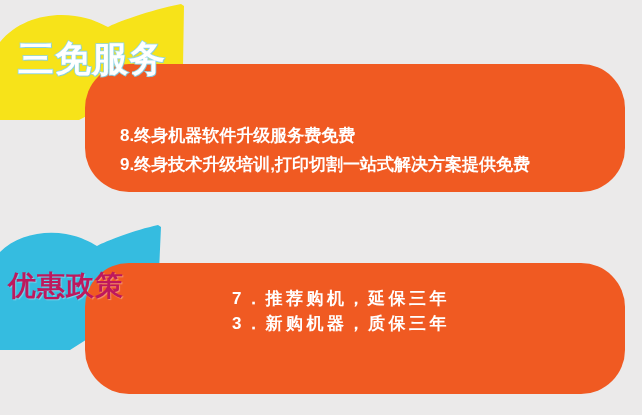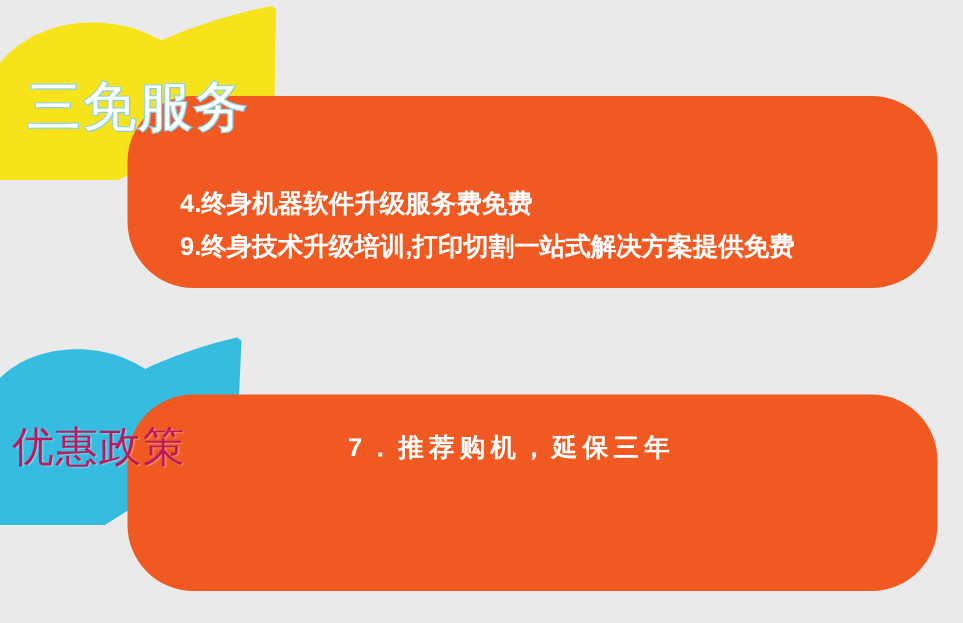--- a/index.html
+++ b/index.html
@@ -54,26 +54,25 @@
   #panel-policy {
     left: 85px;
     top: 53px;
     width: 540px;
     height: 131px;
   }
 
   
   .banner-title {
     position: absolute;
-    font-weight: normal;
+    font-weight: bold;
     white-space: nowrap;
     letter-spacing: 1px;
     z-index: 6;
     line-height: 1;
-    margin-top: 12px;
   }
   #title-service {
     left: 18px;
     top: 41px;
     font-size: 36px;
     color: #ffffff;
     -webkit-text-stroke: 1.6px #8fd6e8;
     paint-order: stroke fill;
     text-shadow:
       0 0 1px #9fdcec,
@@ -121,34 +120,35 @@
     <svg class="ribbon-svg" width="200" height="130" viewBox="0 0 200 130">
       <path d="M0,42 C18,20 48,12 75,16 C92,18 101,24 108,27 C115,23 150,10 181,4
                L184,6 L183,66 L79,120 L0,120 Z" fill="#f7e319"></path>
     </svg>
 
     <div class="panel" id="panel-service"></div>
 
     <div class="banner-title" id="title-service">三免服务</div>
 
     <div class="lines" id="lines-service">
-      <div class="line">4.终身机器软件升级服务费免费</div>
+      <div class="line">8.终身机器软件升级服务费免费</div>
       <div class="line">9.终身技术升级培训,打印切割一站式解决方案提供免费</div>
     </div>
   </div>
 
   <div class="section" id="section-policy">
 
     <svg class="ribbon-svg" width="180" height="140" viewBox="0 0 180 140" style="top:12px">
       <path d="M0,30 C16,14 42,8 66,12 C82,15 90,20 97,24 C106,19 135,8 158,3
                L161,5 L158,72 L70,128 L0,128 Z" fill="#35bce0"></path>
     </svg>
 
     <div class="panel" id="panel-policy"></div>
   </div>
 
   <div class="banner-title" id="title-policy">优惠政策</div>
 
   <div class="lines" id="lines-policy">
     <div class="line">7．推荐购机，延保三年</div>
+    <div class="line">3．新购机器，质保三年</div>
   </div>
 
 </div>
 
 </body></html>

